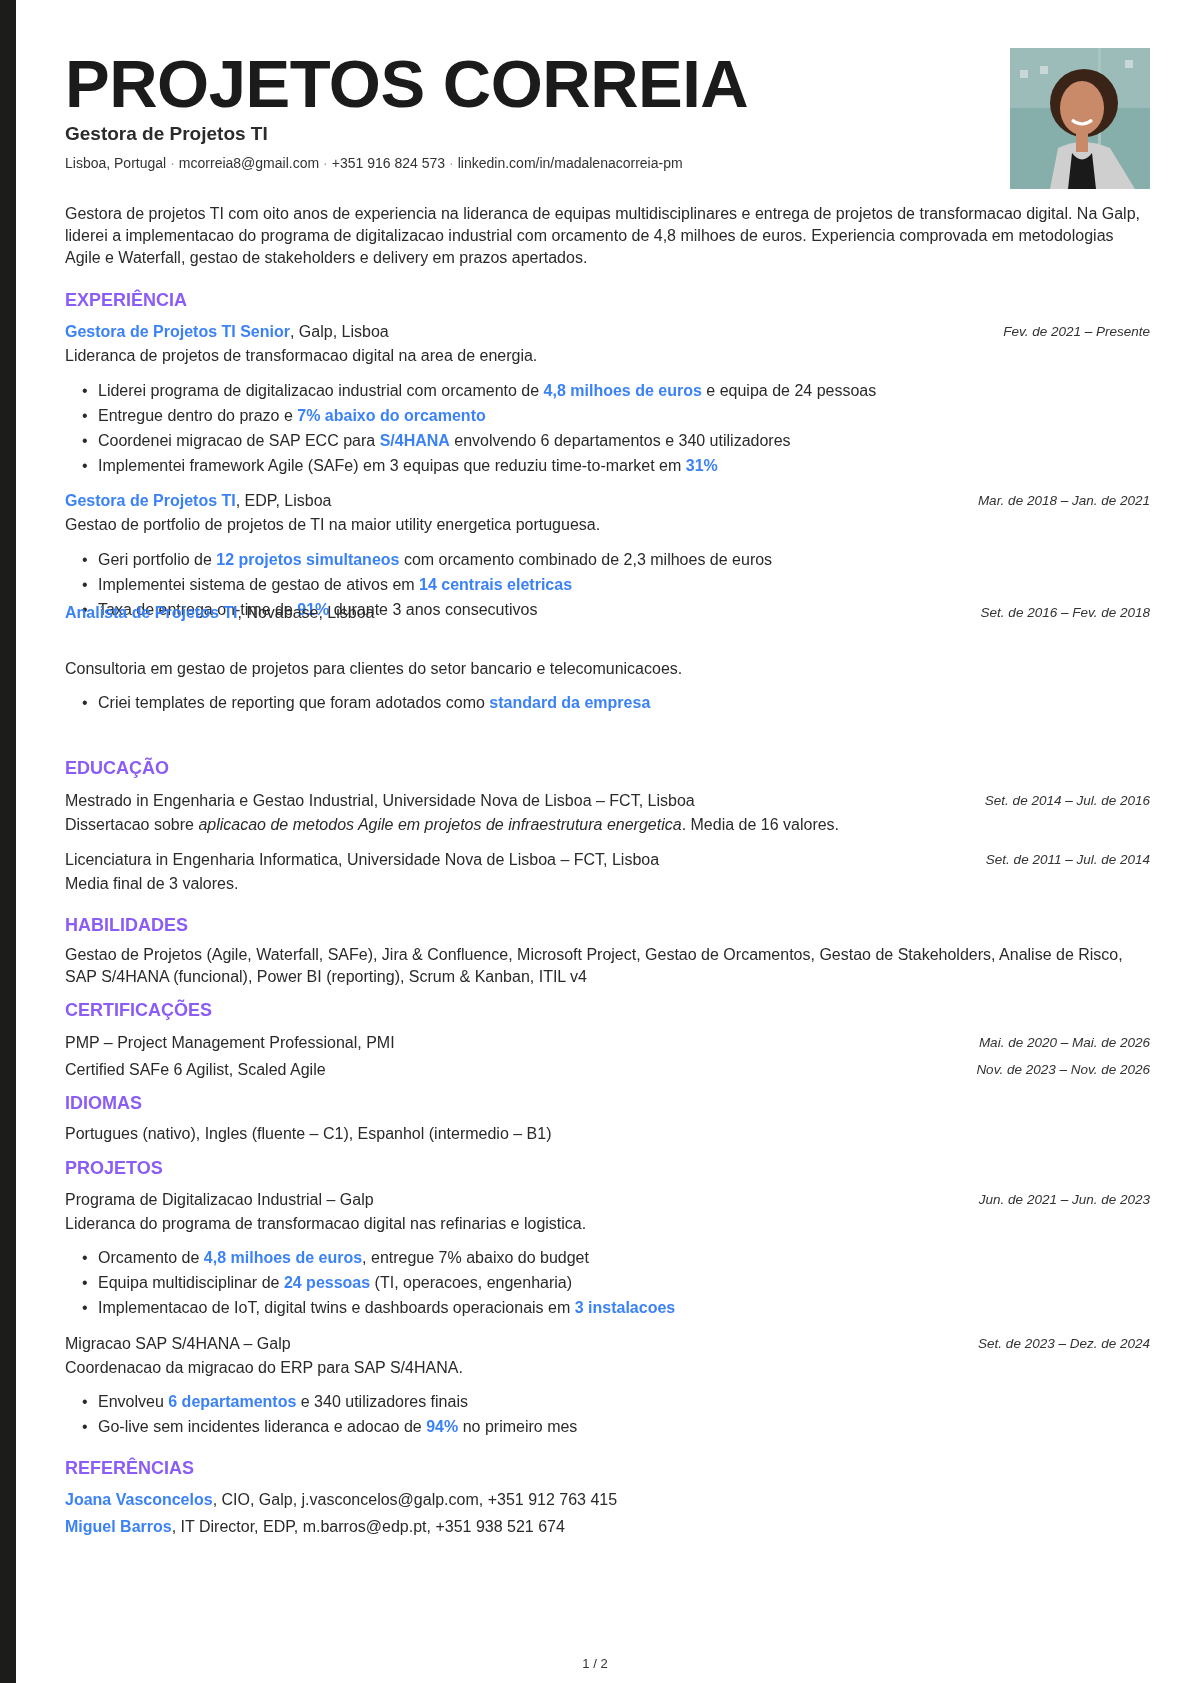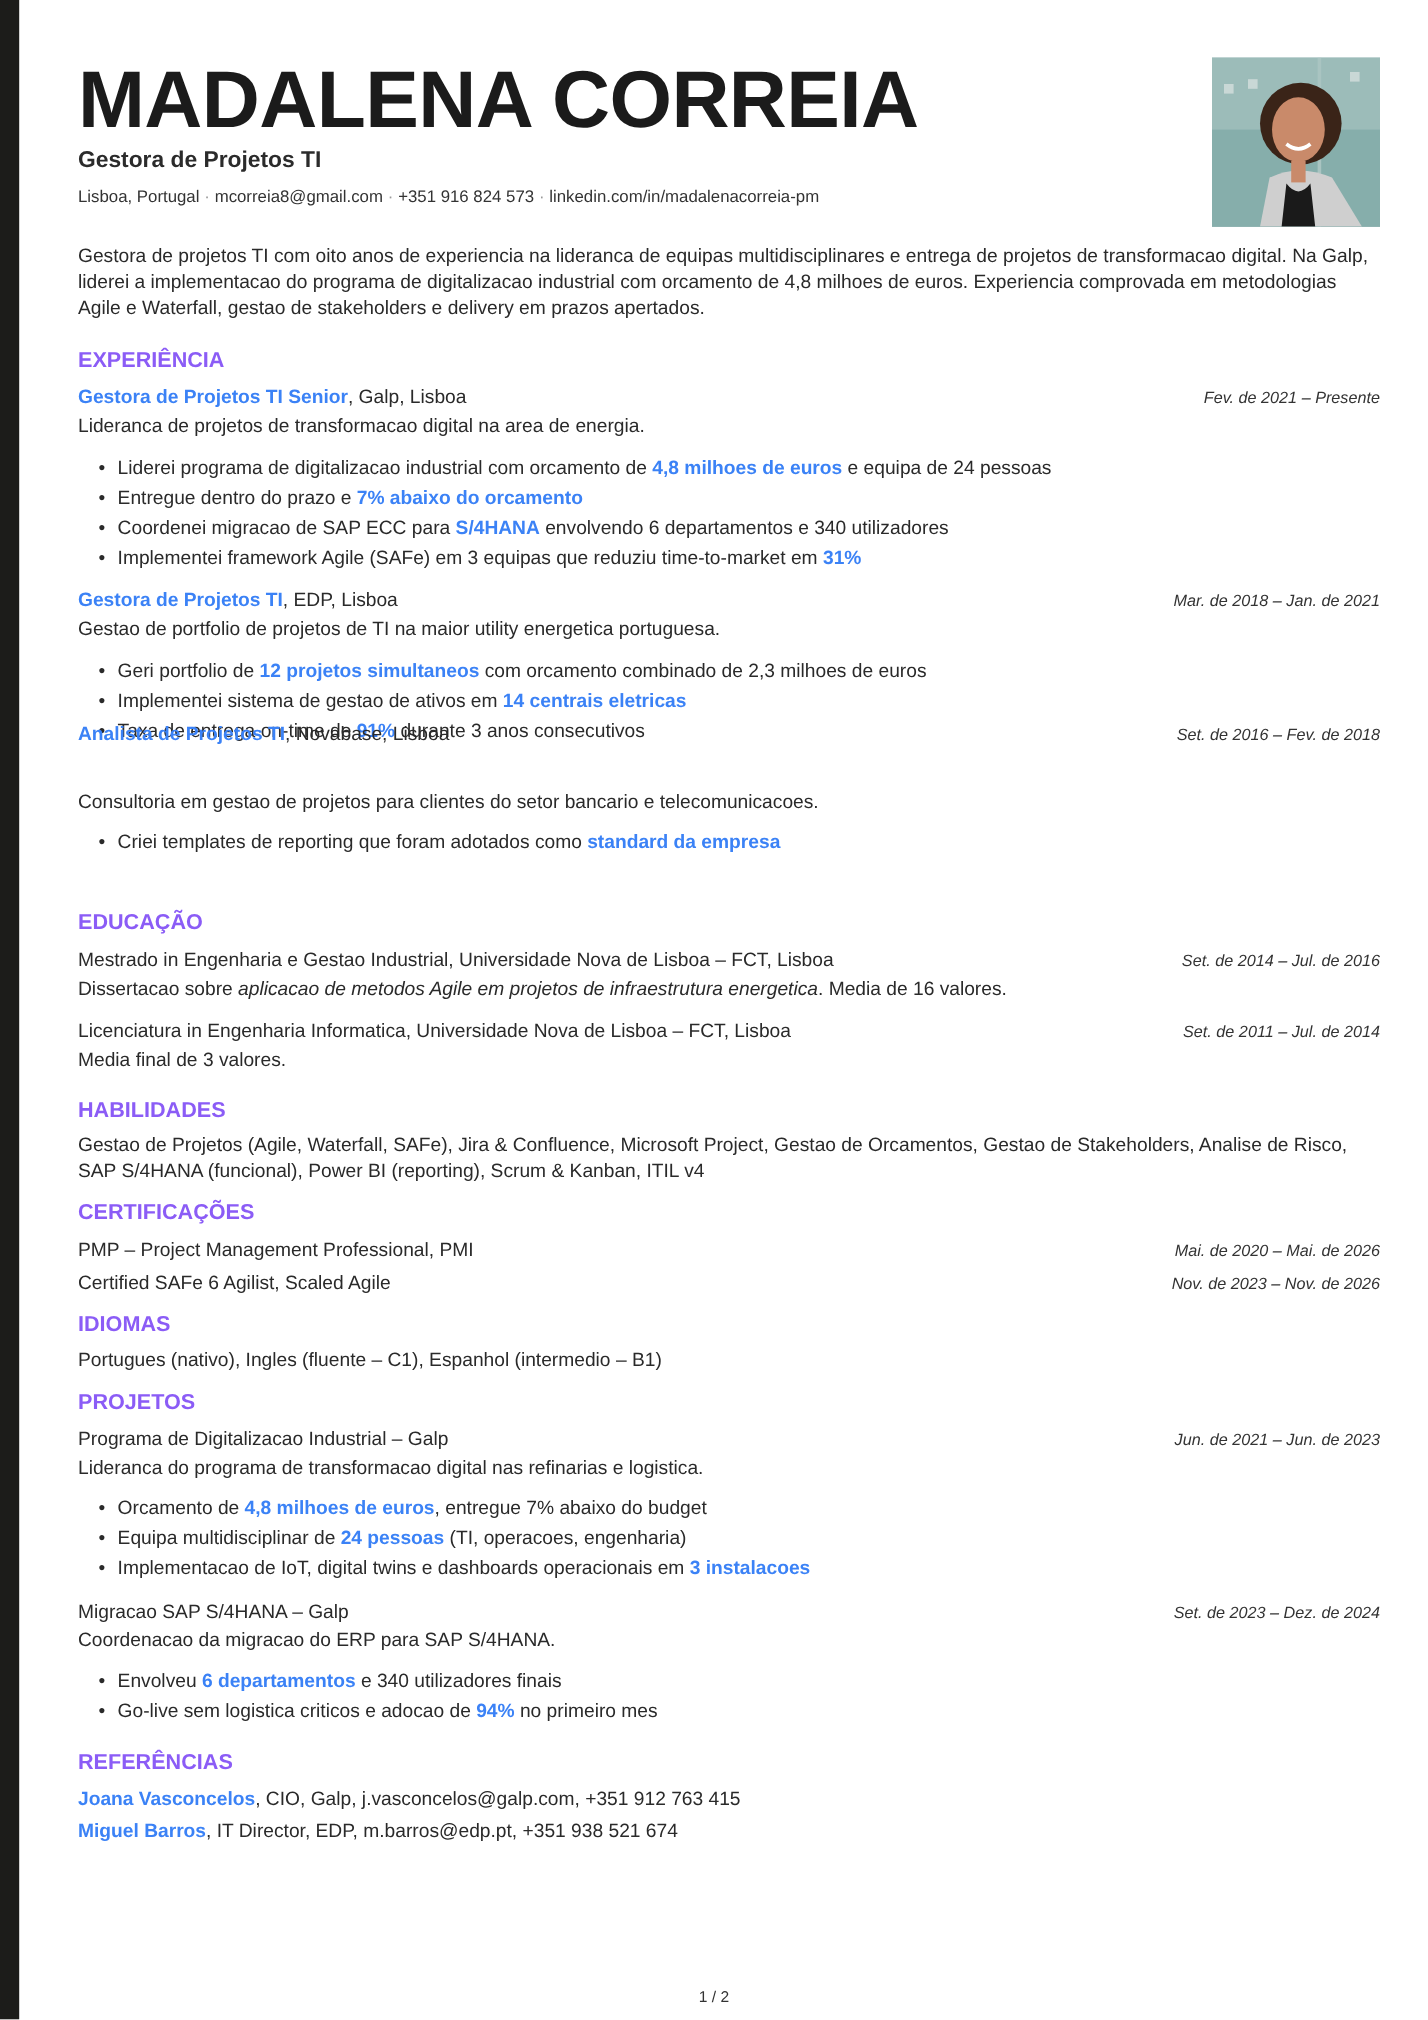--- a/index.html
+++ b/index.html
@@ -24,21 +24,21 @@
   .footer { position: absolute; left: 0; width: 1190px; top: 1656px; text-align: center; font-size: 13px; color: #333; }
 </style>
 </head>
 <body>
 
 <div class="leftbar"></div>
 
 <div class="page">
 
   <div class="header">
-    <div class="name">MADALENA CORREIA</div>
+    <div class="name">PROJETOS CORREIA</div>
     <div class="role">Gestora de Projetos TI</div>
     <div class="contact">
       <span>Lisboa, Portugal</span><span class="sep">·</span><span>mcorreia8@gmail.com</span><span class="sep">·</span><span>+351 916 824 573</span><span class="sep">·</span><span>linkedin.com/in/madalenacorreia-pm</span>
     </div>
     <div class="photo">
       <svg width="140" height="141" viewBox="0 0 140 141">
         <rect width="140" height="141" fill="#86aeab"></rect>
         <rect x="0" y="0" width="140" height="60" fill="#9cbcb9"></rect>
         <rect x="10" y="22" width="8" height="8" fill="#c9d8d6"></rect>
         <rect x="30" y="18" width="8" height="8" fill="#c9d8d6"></rect>
@@ -136,21 +136,21 @@
     <li><span>Implementacao de IoT, digital twins e dashboards operacionais em </span><b>3 instalacoes</b><span></span></li>
   </ul>
 
   <div class="row" style="top:1333px;">
     <span>Migracao SAP S/4HANA – Galp</span>
     <span class="date">Set. de 2023 – Dez. de 2024</span>
   </div>
   <div class="row" style="top:1357px;">Coordenacao da migracao do ERP para SAP S/4HANA.</div>
   <ul class="bullets" style="top:1389px;">
     <li><span>Envolveu </span><b>6 departamentos</b><span> e 340 utilizadores finais</span></li>
-    <li><span>Go-live sem logistica criticos e adocao de </span><b>94%</b><span> no primeiro mes</span></li>
+    <li><span>Go-live sem incidentes lideranca e adocao de </span><b>94%</b><span> no primeiro mes</span></li>
   </ul>
 
   <div class="section-title" style="top:1458px;">REFERÊNCIAS</div>
   <div class="row" style="top:1489px;">
     <b>Joana Vasconcelos</b><span>, CIO, Galp, j.vasconcelos@galp.com, +351 912 763 415</span>
   </div>
   <div class="row" style="top:1516px;">
     <b>Miguel Barros</b><span>, IT Director, EDP, m.barros@edp.pt, +351 938 521 674</span>
   </div>
 

